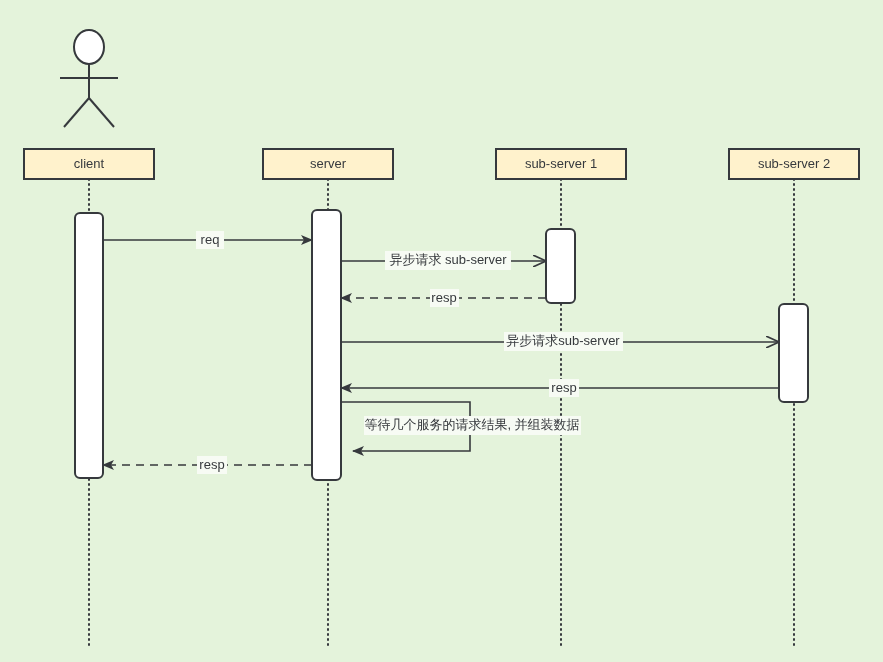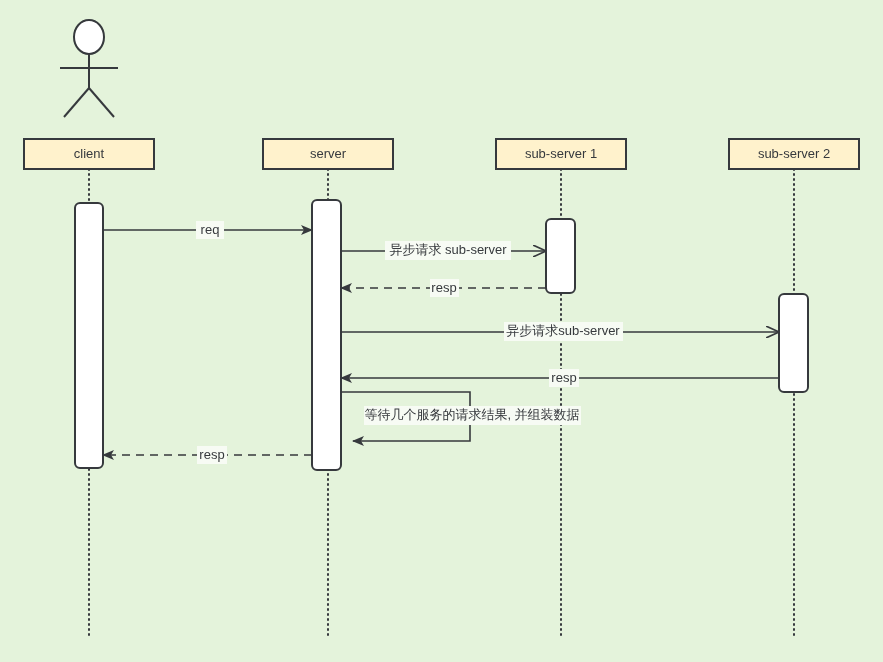--- a/index.html
+++ b/index.html
@@ -10,20 +10,21 @@
     width: 883px;
     height: 662px;
     background: #e4f3db;
     font-family: "Liberation Sans", "DejaVu Sans", sans-serif;
     overflow: hidden;
   }
   #diagram-root {
     position: relative;
     width: 883px;
     height: 492px;
+    margin-top: 10px;
   }
   svg#seq-svg {
     position: absolute;
     top: 0;
     left: 0;
     width: 883px;
     height: 662px;
     display: block;
   }
   .lifeline-box-rect {

